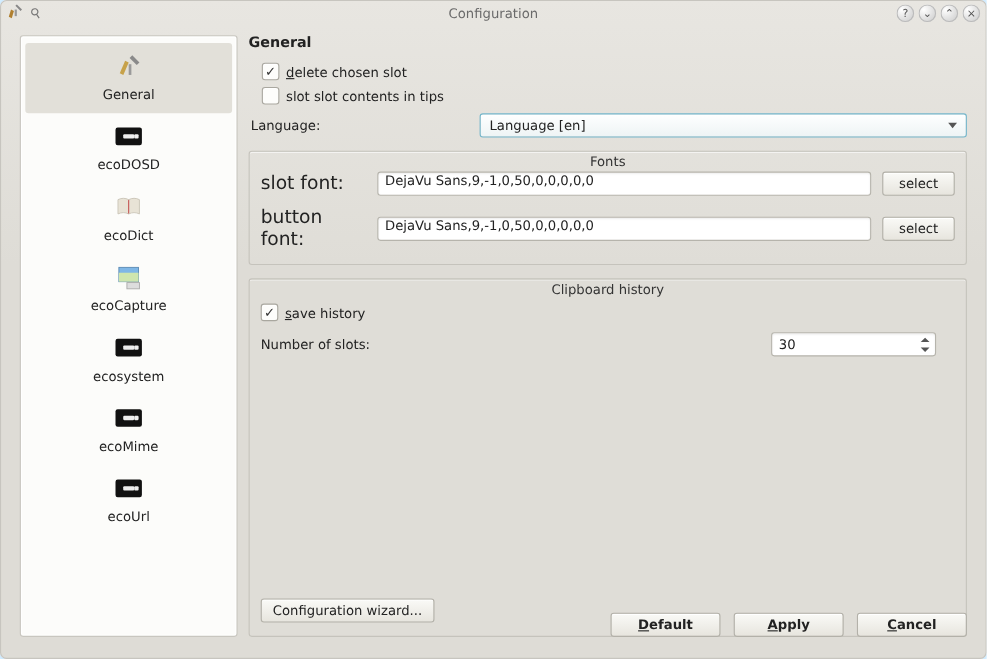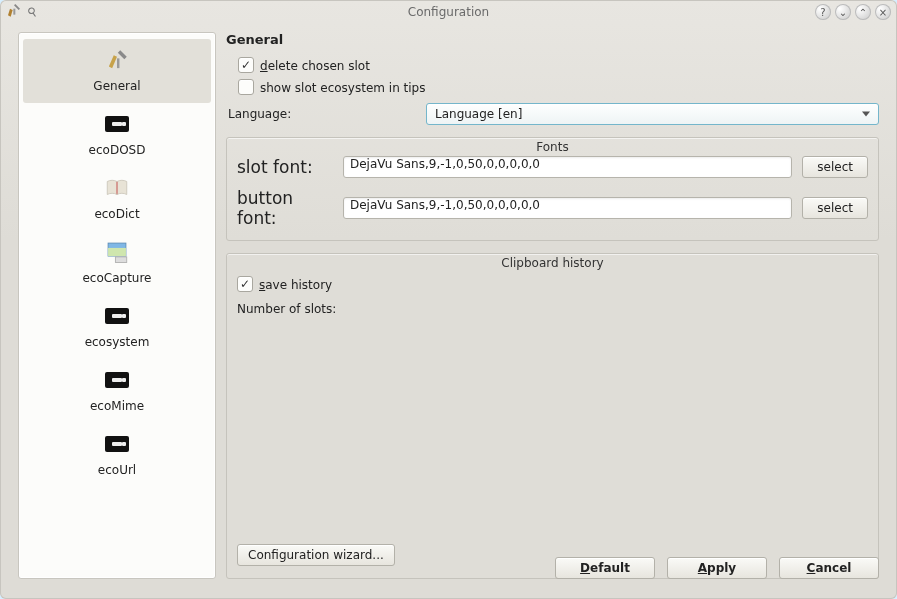--- a/index.html
+++ b/index.html
@@ -56,21 +56,21 @@
 .main { flex: 1; display: flex; flex-direction: column; min-width: 0; }
 .heading { font-weight: bold; font-size: 13px; color: #222; padding: 0 0 6px 0; }
 
 .checkbox-row { display: flex; align-items: flex-end; gap: 6px; padding: 4px 0 2px 12px; font-size: 12px; color: #222; }
 .chk {
   width: 16px; height: 16px; border: 1px solid #a9a79f; background: #fdfdfb; border-radius: 3px;
   box-shadow: inset 0 1px 0 #fff; display: inline-flex; align-items: center; justify-content: center; font-size: 12px; color: #333;
 }
 .chk.checked::after { content: "✓"; line-height: 1; }
 
-.lang-row { display: flex; align-items: center; padding: 6px 0 8px 0; font-size: 12px; }
+.lang-row { display: flex; align-items: center; gap: 10px; padding: 6px 0 8px 0; font-size: 12px; }
 .lang-row .label { width: 200px; color: #222; padding-left: 2px; }
 .combo {
   flex: 1; height: 22px; border: 1px solid #74b6cb;
   background: linear-gradient(#feffff, #eef4f5);
   border-radius: 3px; display: flex; align-items: center; padding: 0 22px 0 8px; position: relative; font-size: 12px; color: #222;
   box-shadow: inset 0 1px 0 #fff;
 }
 .combo::after {
   content: ""; position: absolute; right: 8px; top: 50%;
   border-left: 4px solid transparent; border-right: 4px solid transparent; border-top: 5px solid #555;
@@ -223,21 +223,21 @@
 
     <div class="main">
       <div class="heading">General</div>
 
       <div class="checkbox-row">
         <span class="chk checked"></span>
         <span class="ul-d">delete chosen slot</span>
       </div>
       <div class="checkbox-row">
         <span class="chk"></span>
-        <span>show slot ecosystem in tips</span>
+        <span>slot slot contents in tips</span>
       </div>
 
       <div class="lang-row">
         <span class="label">Language:</span>
         <div class="combo">
           <span>Language [en]</span>
         </div>
       </div>
 
       <div class="groupbox">
@@ -263,20 +263,27 @@
 
       <div class="groupbox clip-group">
         <div class="legend">Clipboard history</div>
         <div class="clip-inner">
           <div class="checkbox-row" style="padding-left:0">
             <span class="chk checked"></span>
             <span class="ul-s"><span class="u">s</span><span id="save-rest">ave history</span></span>
           </div>
           <div class="row-inline">
             <span class="lbl">Number of slots:</span>
+            <div class="spinbox">
+              <span>30</span>
+              <span class="arrows">
+                  <span class="up"></span>
+                  <span class="dn"></span>
+                </span>
+            </div>
           </div>
           <div class="wizard-row">
             <div class="btn">
                 <span>Configuration wizard...</span>
               </div>
           </div>
         </div>
       </div>
     </div>
   </div>

